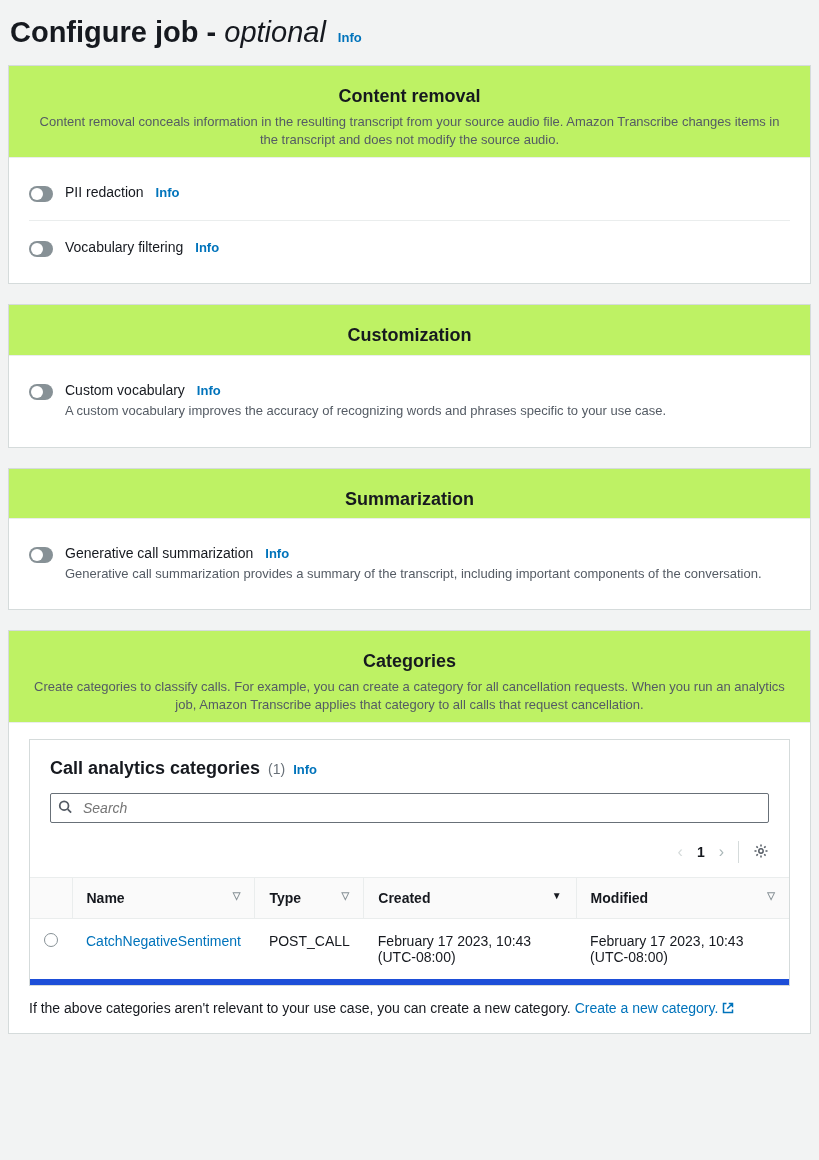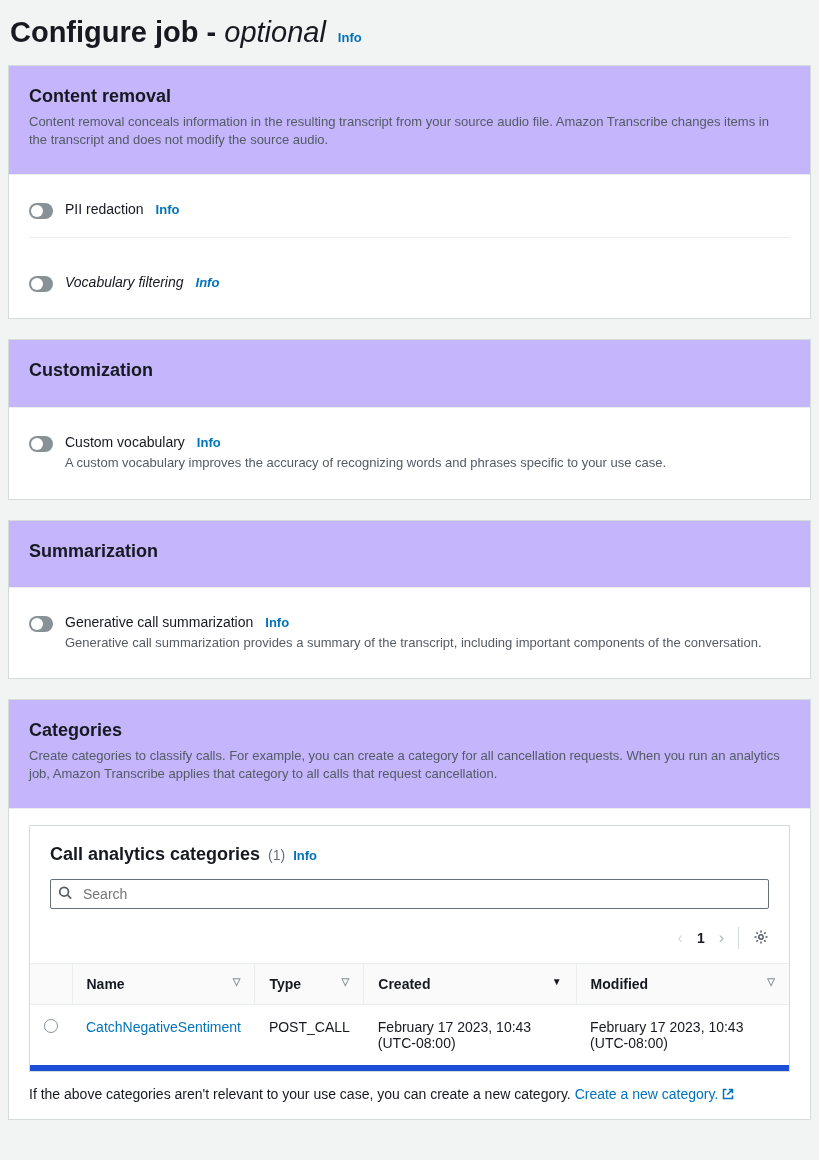--- a/index.html
+++ b/index.html
@@ -2,40 +2,40 @@
 <html><head>
 <meta charset="utf-8">
 <style>
 * { box-sizing: border-box; margin: 0; padding: 0; }
 body { font-family: "Amazon Ember", "Helvetica Neue", Arial, sans-serif; background: #f2f3f3; color: #16191f; font-size: 14px; padding: 8px; width: 819px; }
 .page-header { display: flex; align-items: baseline; gap: 12px; padding: 8px 0 16px 2px; }
 .page-title { font-size: 29px; font-weight: 700; }
 .page-title .optional { font-style: italic; font-weight: 400; }
 .info-link { color: #0073bb; font-size: 13px; font-weight: 700; cursor: pointer; }
 .panel { background: #fff; border: 1px solid #d5dbdb; margin-bottom: 20px; }
-.panel-header { padding: 20px 20px 25px 20px; background: #c4b5fd; border-bottom: 1px solid #eaeded; }
+.panel-header { padding: 20px 20px 8px 20px; background: #bef264; border-bottom: 1px solid #eaeded; text-align: center; }
 .panel-header.simple { border-bottom: 1px solid #eaeded; }
 .panel-title { font-size: 18px; font-weight: 700; margin-bottom: 6px; }
 .panel-desc { font-size: 13px; color: #545b64; line-height: 1.4; }
 .panel-body { padding: 16px 20px; }
 .setting-row { display: flex; gap: 12px; padding: 10px 0; }
-.setting-row + .setting-row { border-top: 1px solid #eaeded; margin-top: 8px; padding-top: 36px; font-style: italic; }
+.setting-row + .setting-row { border-top: 1px solid #eaeded; margin-top: 8px; padding-top: 18px; }
 .toggle { width: 24px; height: 16px; background: #879196; border-radius: 8px; position: relative; cursor: pointer; flex-shrink: 0; margin-top: 2px; }
 .toggle::after { content: ""; position: absolute; width: 12px; height: 12px; background: #fff; border-radius: 50%; top: 2px; left: 2px; }
 .setting-content { flex: 1; }
 .setting-label-row { display: flex; align-items: flex-end; gap: 12px; }
 .setting-label { font-size: 14px; color: #16191f; }
 .setting-desc { font-size: 13px; color: #545b64; margin-top: 4px; line-height: 1.4; }
 .inner-container { border: 1px solid #d5dbdb; margin: 0; }
 .inner-header { padding: 18px 20px 14px 20px; display: flex; align-items: baseline; gap: 8px; }
 .inner-title { font-size: 18px; font-weight: 700; }
 .inner-count { color: #687078; font-size: 14px; }
 .search-wrap { padding: 0 20px 10px 20px; }
 .search-box { position: relative; }
-.search-box input { width: 100%; padding: 6px 10px 6px 32px; border: 1px solid #687078; border-radius: 2px; font-size: 14px; color: #687078; }
+.search-box input { width: 100%; padding: 6px 10px 6px 32px; border: 1px solid #687078; border-radius: 2px; font-size: 14px; font-style: italic; color: #687078; }
 .search-icon { position: absolute; left: 8px; top: 50%; transform: translateY(-50%); color: #545b64; }
 .pager-row { display: flex; justify-content: flex-end; align-items: center; gap: 14px; padding: 8px 20px 14px 20px; }
 .pager-arrow { color: #aab7b8; cursor: pointer; font-size: 16px; }
 .pager-arrow.disabled { color: #d5dbdb; }
 .pager-num { font-weight: 700; font-size: 14px; }
 .divider-v { width: 1px; height: 22px; background: #d5dbdb; }
 .gear-icon { color: #545b64; cursor: pointer; }
 table { width: 100%; border-collapse: collapse; }
 th { text-align: left; padding: 12px 14px; font-weight: 700; font-size: 14px; border-top: 1px solid #eaeded; border-bottom: 1px solid #eaeded; background: #fafafa; }
 th .sort-icon { float: right; color: #879196; font-size: 10px; }

